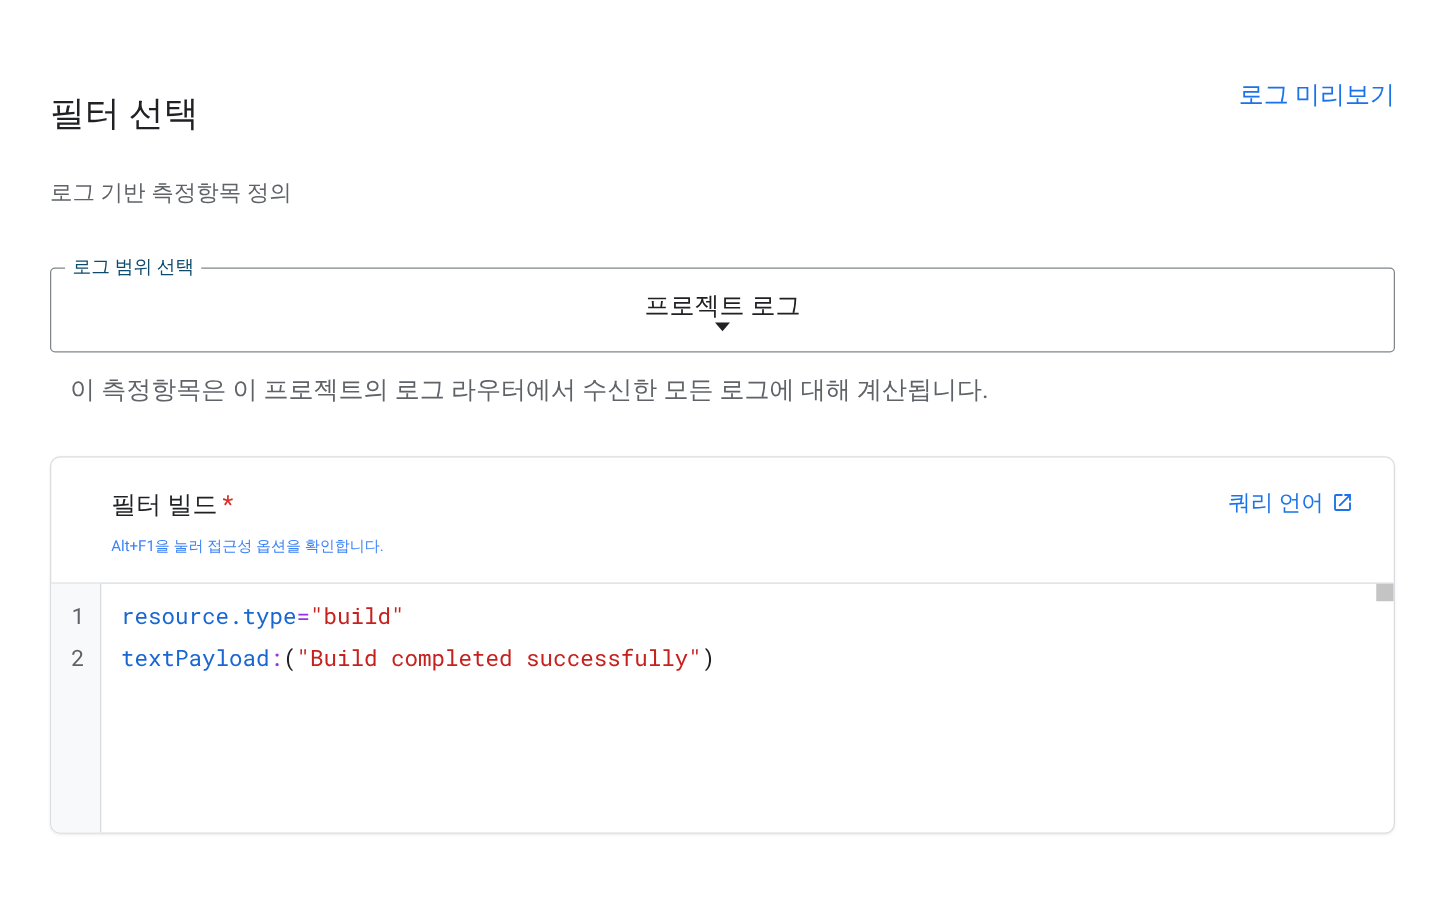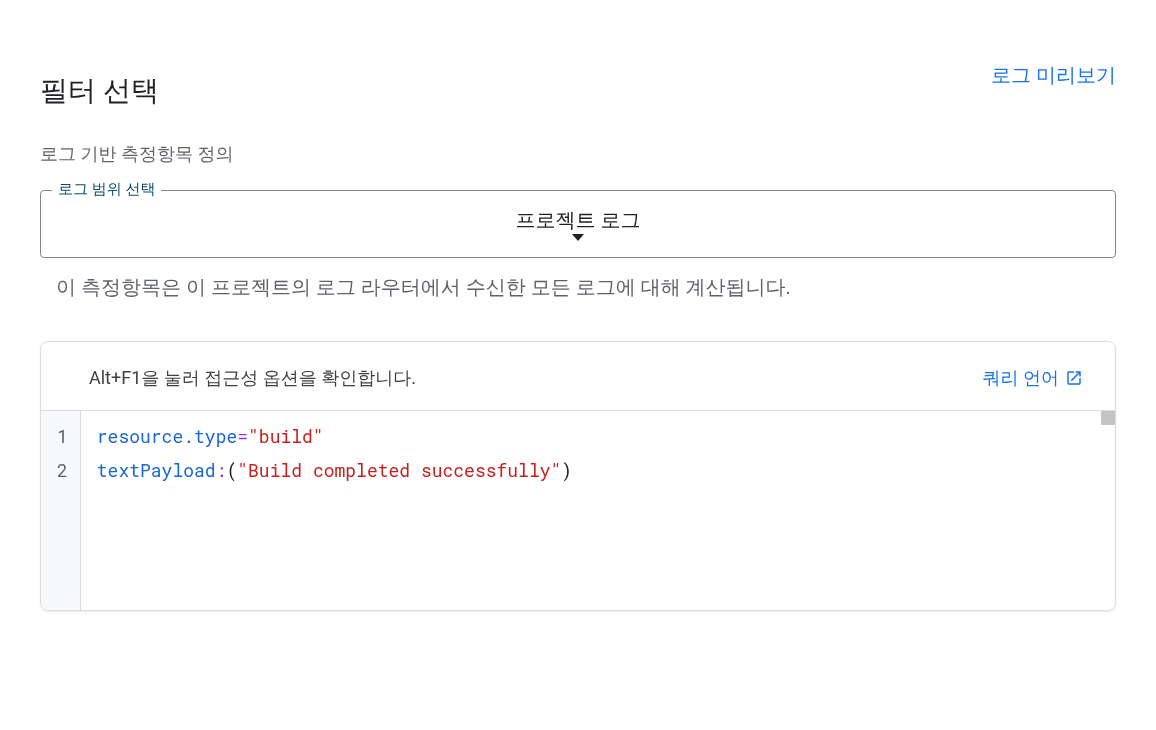--- a/index.html
+++ b/index.html
@@ -29,21 +29,21 @@
       color: #1a73e8;
       font-size: 20px;
       font-weight: 500;
       cursor: pointer;
       text-decoration: none;
       font-family: Liberation Serif, serif;
     }
     .subtitle {
       font-size: 18px;
       color: #5f6368;
-      margin-bottom: 24px;
+      margin-bottom: 48px;
     }
     .select-container {
       position: relative;
       margin-bottom: 16px;
     }
     .select-label {
       position: absolute;
       top: -10px;
       left: 12px;
       background: #fff;
@@ -96,22 +96,22 @@
     .filter-title {
       font-size: 20px;
       color: #202124;
       font-weight: 400;
     }
     .required-asterisk {
       color: #d93025;
       margin-left: 4px;
     }
     .filter-hint {
-      font-size: 18px;
-      color: #404040;
+      font-size: 12px;
+      color: #3b82f6;
     }
     .query-lang-link {
       color: #1a73e8;
       font-size: 18px;
       display: flex;
       align-items: center;
       gap: 6px;
       cursor: pointer;
       text-decoration: none;
     }
@@ -182,20 +182,23 @@
     <span>프로젝트 로그</span>
     <span class="dropdown-arrow"></span>
   </div>
 </div>
 
 <div class="helper-text">이 측정항목은 이 프로젝트의 로그 라우터에서 수신한 모든 로그에 대해 계산됩니다.</div>
 
 <div class="filter-card">
   <div class="filter-header">
     <div class="filter-header-left">
+      <div class="filter-title">
+        <span>필터 빌드</span><span class="required-asterisk">*</span>
+      </div>
       <div class="filter-hint">Alt+F1을 눌러 접근성 옵션을 확인합니다.</div>
     </div>
     <a class="query-lang-link">
       <span>쿼리 언어</span>
       <span class="external-icon">
         <svg viewBox="0 0 24 24" fill="#1a73e8">
             <path d="M19 19H5V5h7V3H5c-1.11 0-2 .9-2 2v14c0 1.1.89 2 2 2h14c1.1 0 2-.9 2-2v-7h-2v7zM14 3v2h3.59l-9.83 9.83 1.41 1.41L19 6.41V10h2V3h-7z"></path>
           </svg>
       </span>
     </a>

